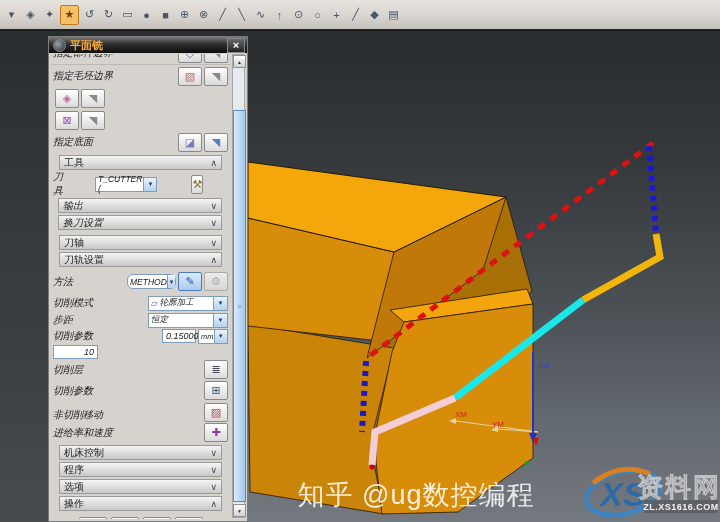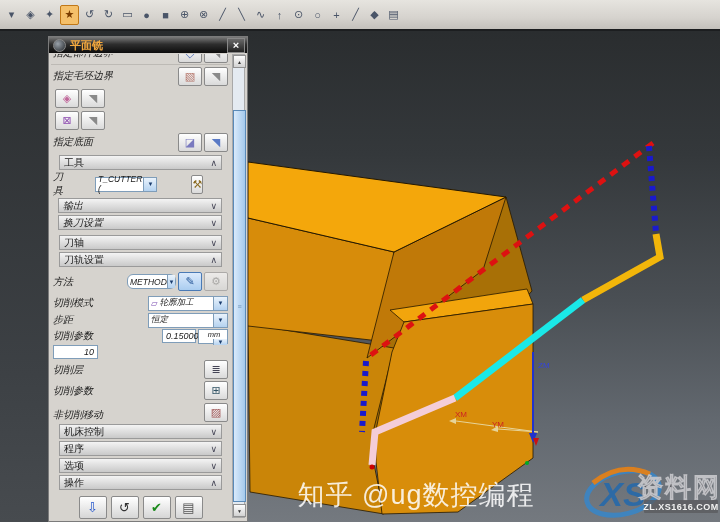--- a/index.html
+++ b/index.html
@@ -237,40 +237,44 @@
     <div class="row" style="height:16px;">
       <span class="lbl">步距</span>
       <span class="dd" style="width:80px;align-items:center;">
         <span>恒定</span>
         <span class="arr">▼</span>
       </span>
     </div>
     <div class="row" style="height:16px;">
       <span class="lbl">切削参数</span>
       <span class="inp" style="width:34px;">0.15000</span>
-      <span class="dd" style="width:30px;margin-left:2px;flex-direction:column;">
+      <span class="dd" style="width:30px;margin-left:2px;">
         <span style="font-size:7.5px;">mm</span>
         <span class="arr">▼</span>
       </span>
     </div>
     <div class="row" style="height:15px;">
       <span class="inp" style="width:43px;justify-content:flex-end;padding-left:40px;">10</span>
     </div>
 
     <div class="row" style="height:21px;">
       <span class="lbl">切削层</span>
       <span class="ibtn" style="color:#445;">≣</span>
     </div>
     <div class="row" style="height:21px;justify-content:space-between;">
       <span class="lbl">切削参数</span>
       <span class="ibtn" style="color:#356;">⊞</span>
     </div>
     <div class="row" style="height:21px;align-items:flex-end;">
       <span class="lbl">非切削移动</span>
       <span class="ibtn" style="color:#a05555;">▨</span>
+    </div>
+    <div class="row" style="height:21px;">
+      <span class="lbl">进给率和速度</span>
+      <span class="ibtn" style="color:#8a3aa0;">✚</span>
     </div>
 
     <div class="hdr">
       <span>机床控制</span>
       <span class="chev">∨</span>
     </div>
     <div class="hdr">
       <span>程序</span>
       <span class="chev">∨</span>
     </div>

